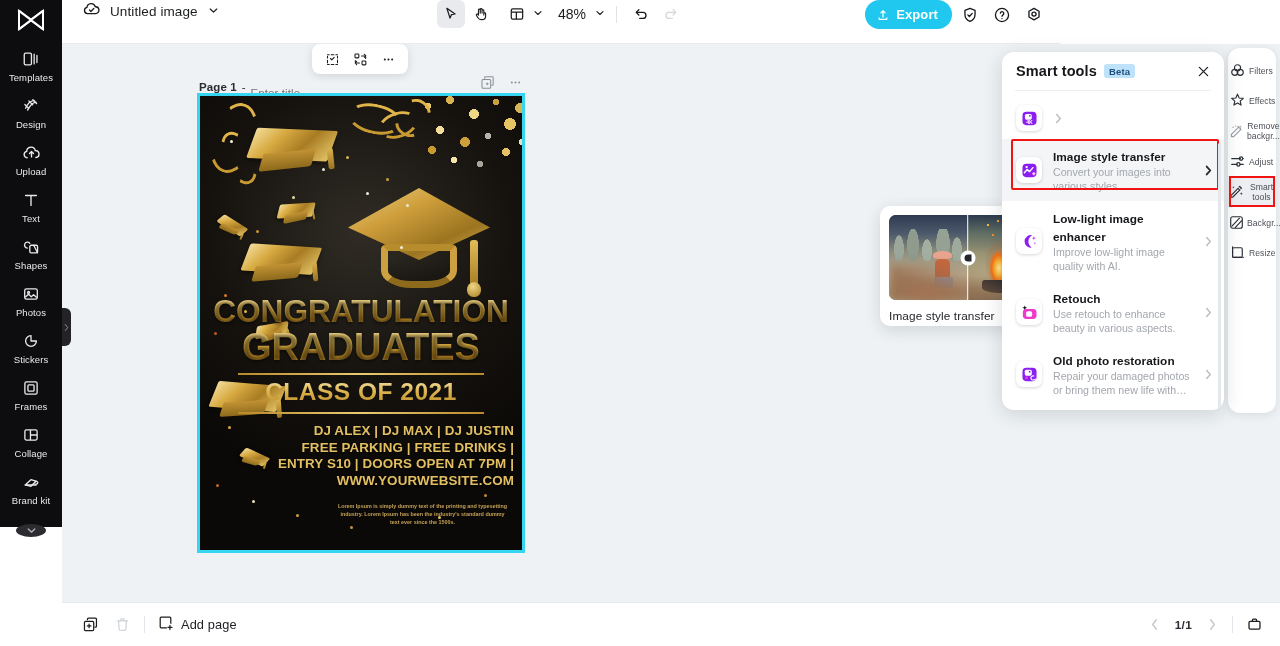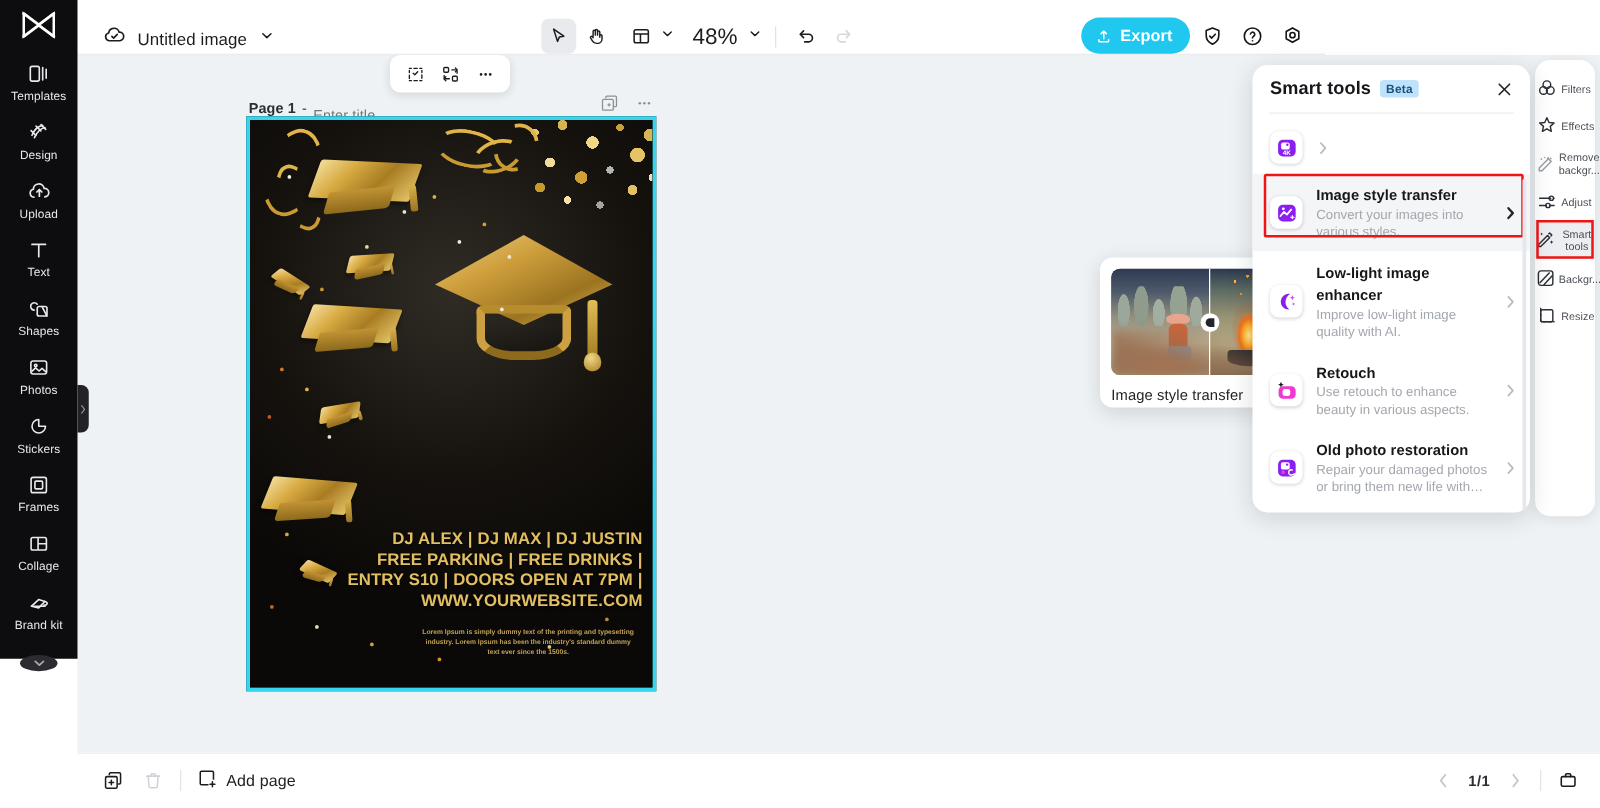--- a/index.html
+++ b/index.html
@@ -35,36 +35,36 @@
   .rail-grip {
     position: absolute; left: 62px; top: 308px; width: 9px; height: 38px;
     background: #232327; border-radius: 0 6px 6px 0; display: flex;
     align-items: center; justify-content: center; z-index: 21; cursor: pointer;
   }
 
   
   .topbar {
     position: absolute; left: 62px; top: 0; width: 998px; height: 44px;
     background: #fff; border-bottom: 1px solid #e9ecef;
-    display: flex; align-items: flex-end; z-index: 15;
+    display: flex; align-items: flex-start; z-index: 15;
   }
   .doc-title-group { display: flex; align-items: center; gap: 9px; margin-left: 20px; cursor: pointer; }
   .doc-title { font-size: 13.5px; color: #1c1d1f; letter-spacing: .1px; }
   .topbar-center {
     position: absolute; left: 50%; transform: translateX(-50%);
     display: flex; align-items: center; gap: 2px;
   }
   .tb-btn {
     width: 28px; height: 28px; border-radius: 6px; display: flex;
     align-items: center; justify-content: center; cursor: pointer; background: transparent;
     border: none;
   }
   .tb-btn.active { background: #e8eaee; }
   .tb-combo { display: flex; align-items: center; gap: 1px; cursor: pointer; }
-  .zoom-val { font-size: 18px; color: #1c1d1f; min-width: 28px; text-align: center; }
+  .zoom-val { font-size: 14px; color: #1c1d1f; min-width: 28px; text-align: center; }
   .tb-sep { width: 1px; height: 17px; background: #dfe2e6; margin: 0 8px; }
   .topbar-right {
     position: absolute; right: 12px; display: flex; align-items: center; gap: 4px;
   }
   .export-btn {
     display: flex; align-items: center; gap: 6px; height: 29px; padding: 0 14px 0 11px;
     background: #20c7ee; border-radius: 15px; color: #fff; font-size: 13px;
     font-weight: 600; cursor: pointer; border: none; letter-spacing: .1px;
   }
   .icon-btn {
@@ -700,20 +700,27 @@
         <div class="speck" style="left:62px; top:252px; --sc:#f0e6c4;"></div>
         <div class="speck" style="left:28px; top:330px; --sc:#d9a93f;"></div>
         <div class="speck" style="left:16px; top:388px; --sc:#c06a22;"></div>
         <div class="speck" style="left:52px; top:404px; --sc:#eadfb8;"></div>
         <div class="speck" style="left:96px; top:418px; --sc:#d3a23a;"></div>
         <div class="speck" style="left:150px; top:430px; --sc:#c7953a;"></div>
         <div class="speck" style="left:238px; top:420px; --sc:#e4c468;"></div>
         <div class="speck" style="left:284px; top:398px; --sc:#bb8a2c;"></div>
         <div class="speck" style="left:200px; top:150px; --sc:#f2eddd;"></div>
 
+        <div class="poster-headline">
+          <div class="p-congrats">CONGRATULATION</div>
+          <div class="p-grads">GRADUATES</div>
+          <div class="rule"></div>
+          <div class="p-class">CLASS OF 2021</div>
+          <div class="rule"></div>
+        </div>
 
         <div class="p-lines">
           <div>DJ ALEX | DJ MAX | DJ JUSTIN</div>
           <div>FREE  PARKING | FREE DRINKS |</div>
           <div>ENTRY S10 | DOORS OPEN AT 7PM |</div>
           <div>WWW.YOURWEBSITE.COM</div>
         </div>
 
         <div class="p-lorem">Lorem Ipsum is simply dummy text of the printing and typesetting industry. Lorem Ipsum has been the industry's standard dummy text ever since the 1500s.</div>
       </div>

